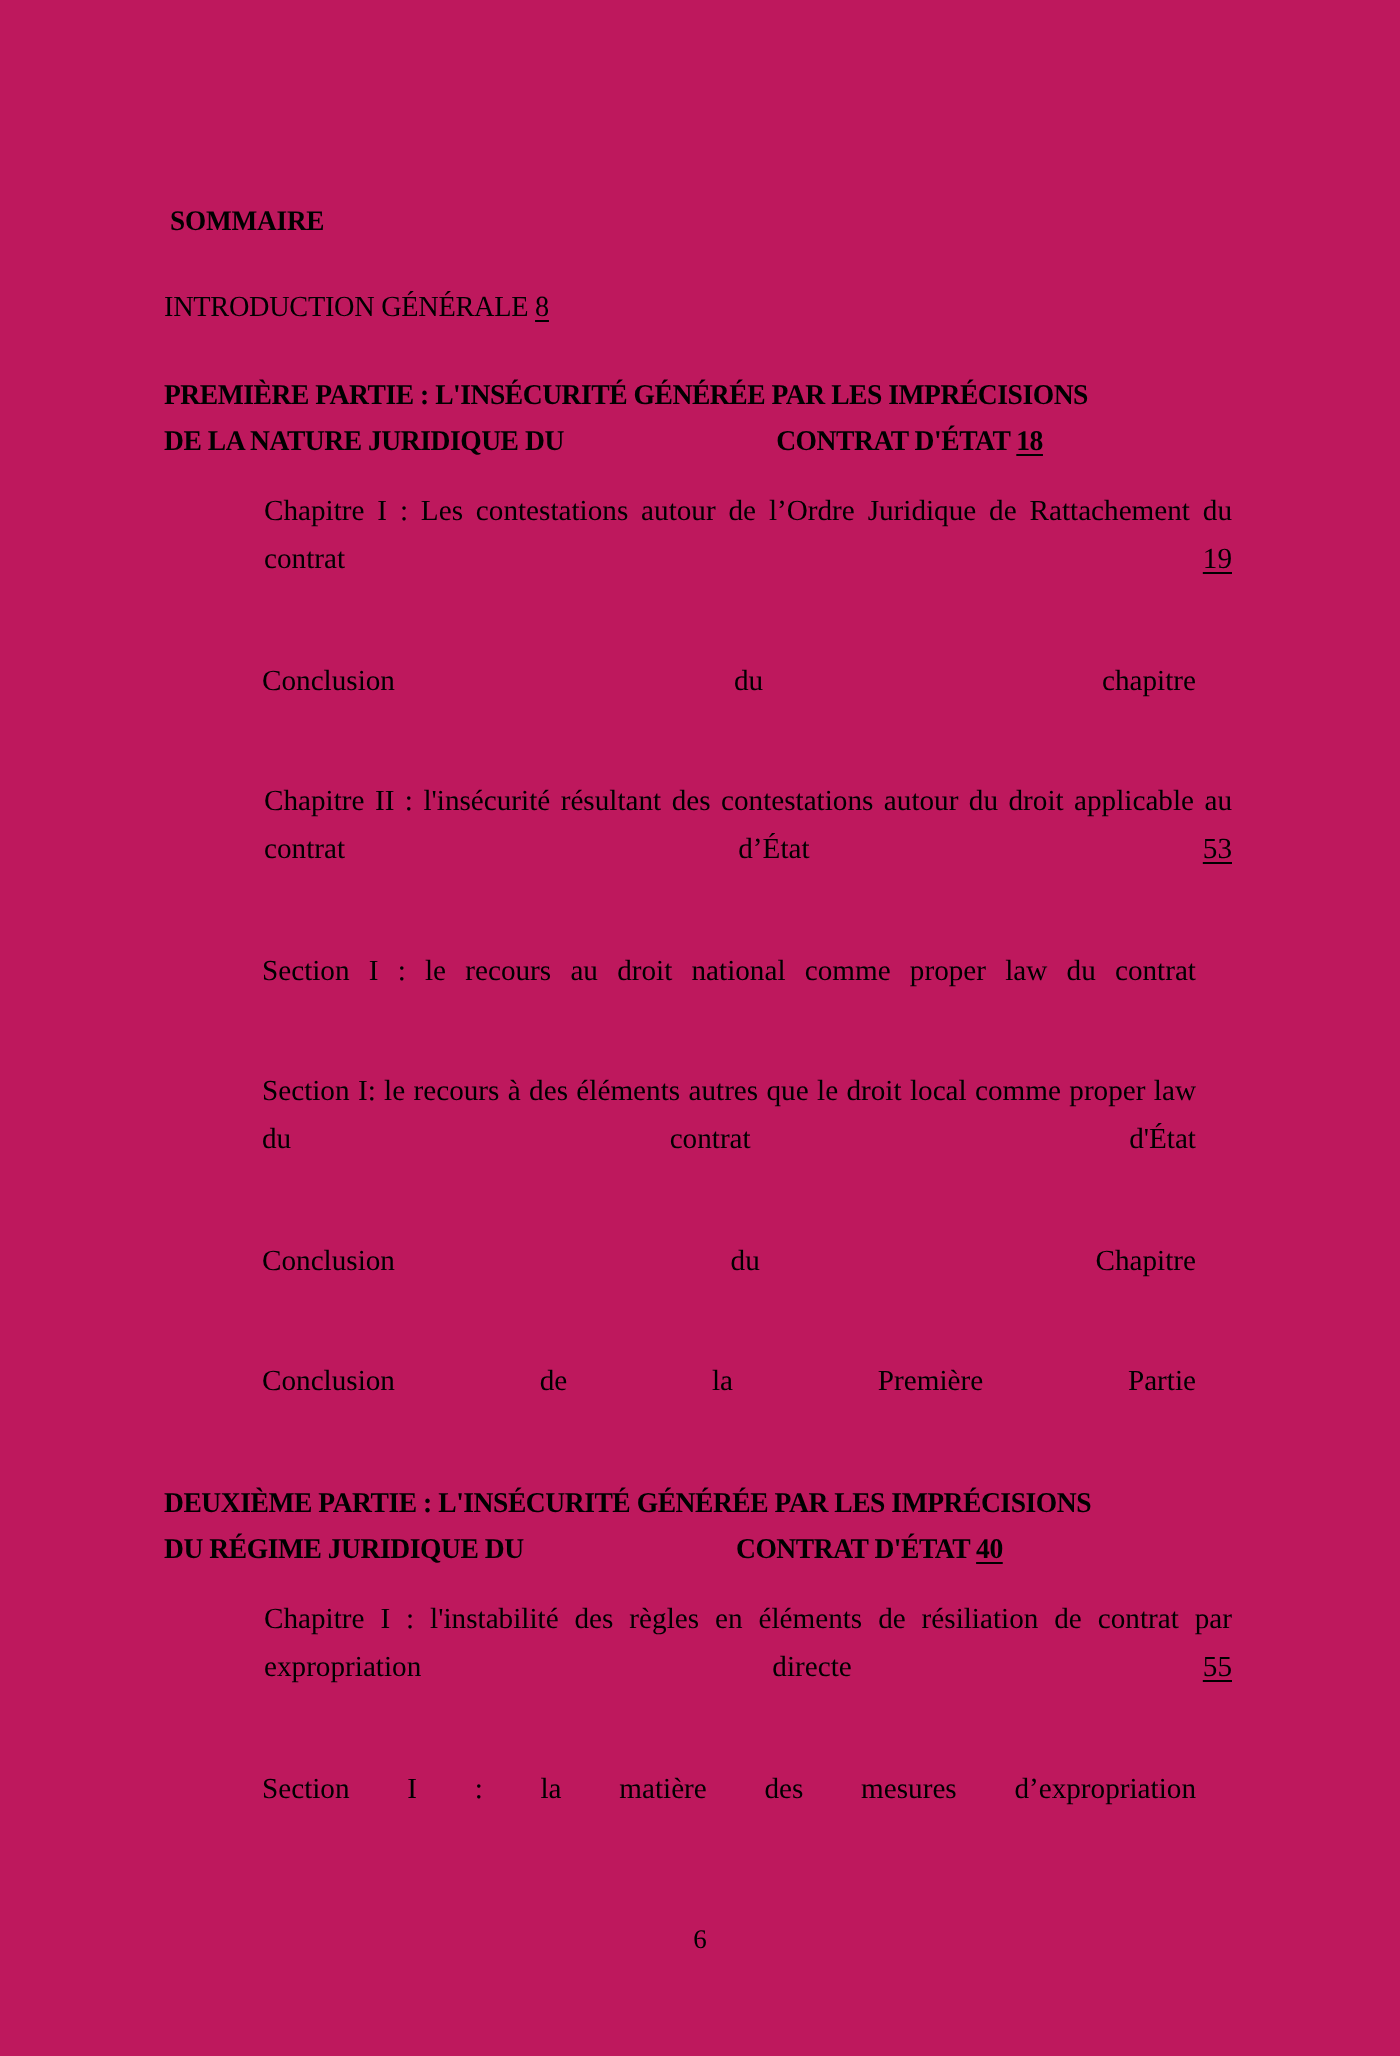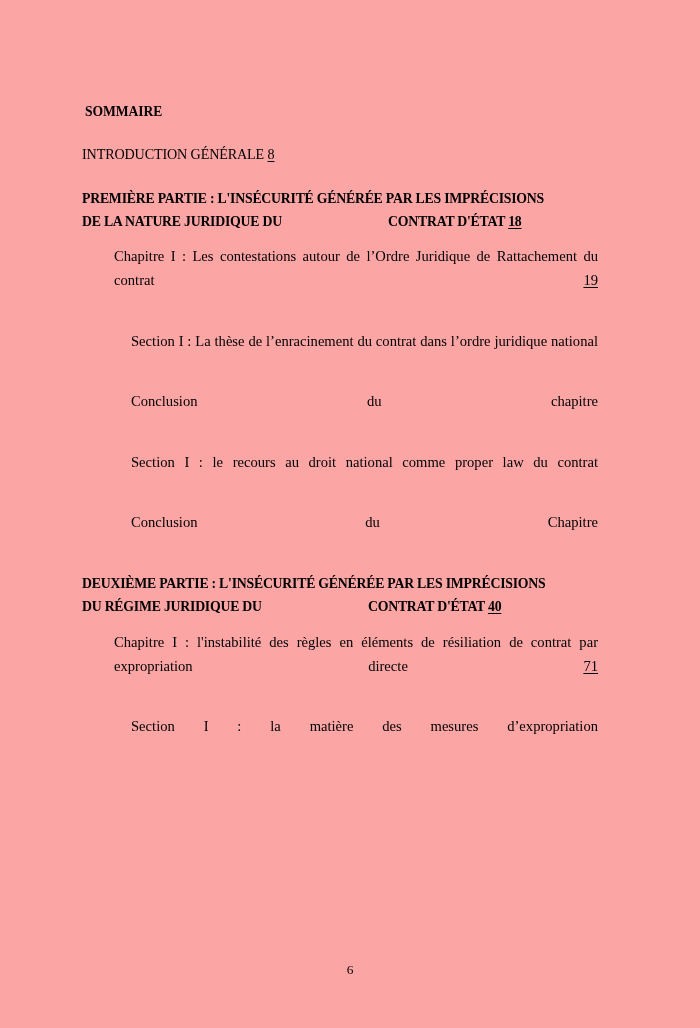--- a/index.html
+++ b/index.html
@@ -14,21 +14,21 @@
     font-family: "Liberation Serif", "DejaVu Serif", serif;
     color: #000000;
     overflow: hidden;
   }
 
   .page {
     position: absolute;
     left: 0; top: 0;
     width: 700px;
     height: 1028px;
-    background: #fca5a5;
+    background: #be185d;
   }
 
   
   .content {
     position: absolute;
     left: 82px;
     top: 100px;
     width: 516px;
   }
 
@@ -78,21 +78,21 @@
   }
   .partie-gap {
     display: inline-block;
     width: 110px;
   }
 
   .block-gap-after-partie { height: 13px; }
 
   
   .lvl1 {
-    margin-left: 32px;
+    margin-left: 50px;
     width: 484px;
     text-align: justify;
     text-justify: inter-word;
     font-size: 14.6px;
     line-height: 1.63;
   }
   
   .lvl2 {
     margin-left: 49px;
     width: 467px;
@@ -134,39 +134,41 @@
     <div class="line lvl0 intro"><span>INTRODUCTION GÉNÉRALE</span><span> </span><span class="pg">8</span></div>
 
     <div class="line lvl0 partie">
       <span class="partie-row">PREMIÈRE PARTIE : L'INSÉCURITÉ GÉNÉRÉE PAR LES IMPRÉCISIONS</span>
       <span class="partie-row"><span>DE LA NATURE JURIDIQUE DU</span><span class="partie-gap"></span><span>CONTRAT D'ÉTAT</span><span> </span><span class="pg">18</span></span>
     </div>
     <div class="block-gap-after-partie"></div>
 
     <div class="line lvl1 entry"><span>Chapitre I : Les contestations autour de l’Ordre Juridique de Rattachement du contrat</span><span> </span><span class="pg">19</span></div>
 
-    <div class="line lvl2 entry"><span>Section I : La thèse de l’enracinement du contrat dans l’ordre juridique national</span></div>
 
 
     <div class="line lvl2 entry"><span>Conclusion du chapitre</span></div>
 
+    <div class="line lvl1 entry"><span>Chapitre II : l'insécurité résultant des contestations autour du droit applicable au contrat d’État</span><span> </span><span class="pg">53</span></div>
 
     <div class="line lvl2 entry"><span>Section I : le recours au droit national comme proper law du contrat</span></div>
 
+    <div class="line lvl2 entry"><span>Section I: le recours à des éléments autres que le droit local comme proper law du contrat d'État</span></div>
 
     <div class="line lvl2 entry"><span>Conclusion du Chapitre</span></div>
 
+    <div class="line lvl2 entry"><span>Conclusion de la Première Partie</span></div>
 
     <div class="line lvl0 partie">
       <span class="partie-row">DEUXIÈME PARTIE : L'INSÉCURITÉ GÉNÉRÉE PAR LES IMPRÉCISIONS</span>
       <span class="partie-row"><span>DU RÉGIME JURIDIQUE DU</span><span class="partie-gap"></span><span>CONTRAT D'ÉTAT</span><span> </span><span class="pg">40</span></span>
     </div>
     <div class="block-gap-after-partie"></div>
 
-    <div class="line lvl1 entry"><span>Chapitre I : l'instabilité des règles en éléments de résiliation de contrat par expropriation directe</span><span> </span><span class="pg">71</span></div>
+    <div class="line lvl1 entry"><span>Chapitre I : l'instabilité des règles en éléments de résiliation de contrat par expropriation directe</span><span> </span><span class="pg">55</span></div>
 
     <div class="line lvl2 entry"><span>Section I : la matière des mesures d’expropriation</span></div>
 
   </div>
 
   <div class="pgnum-footer">6</div>
 
 </div>
 
 </body></html>

